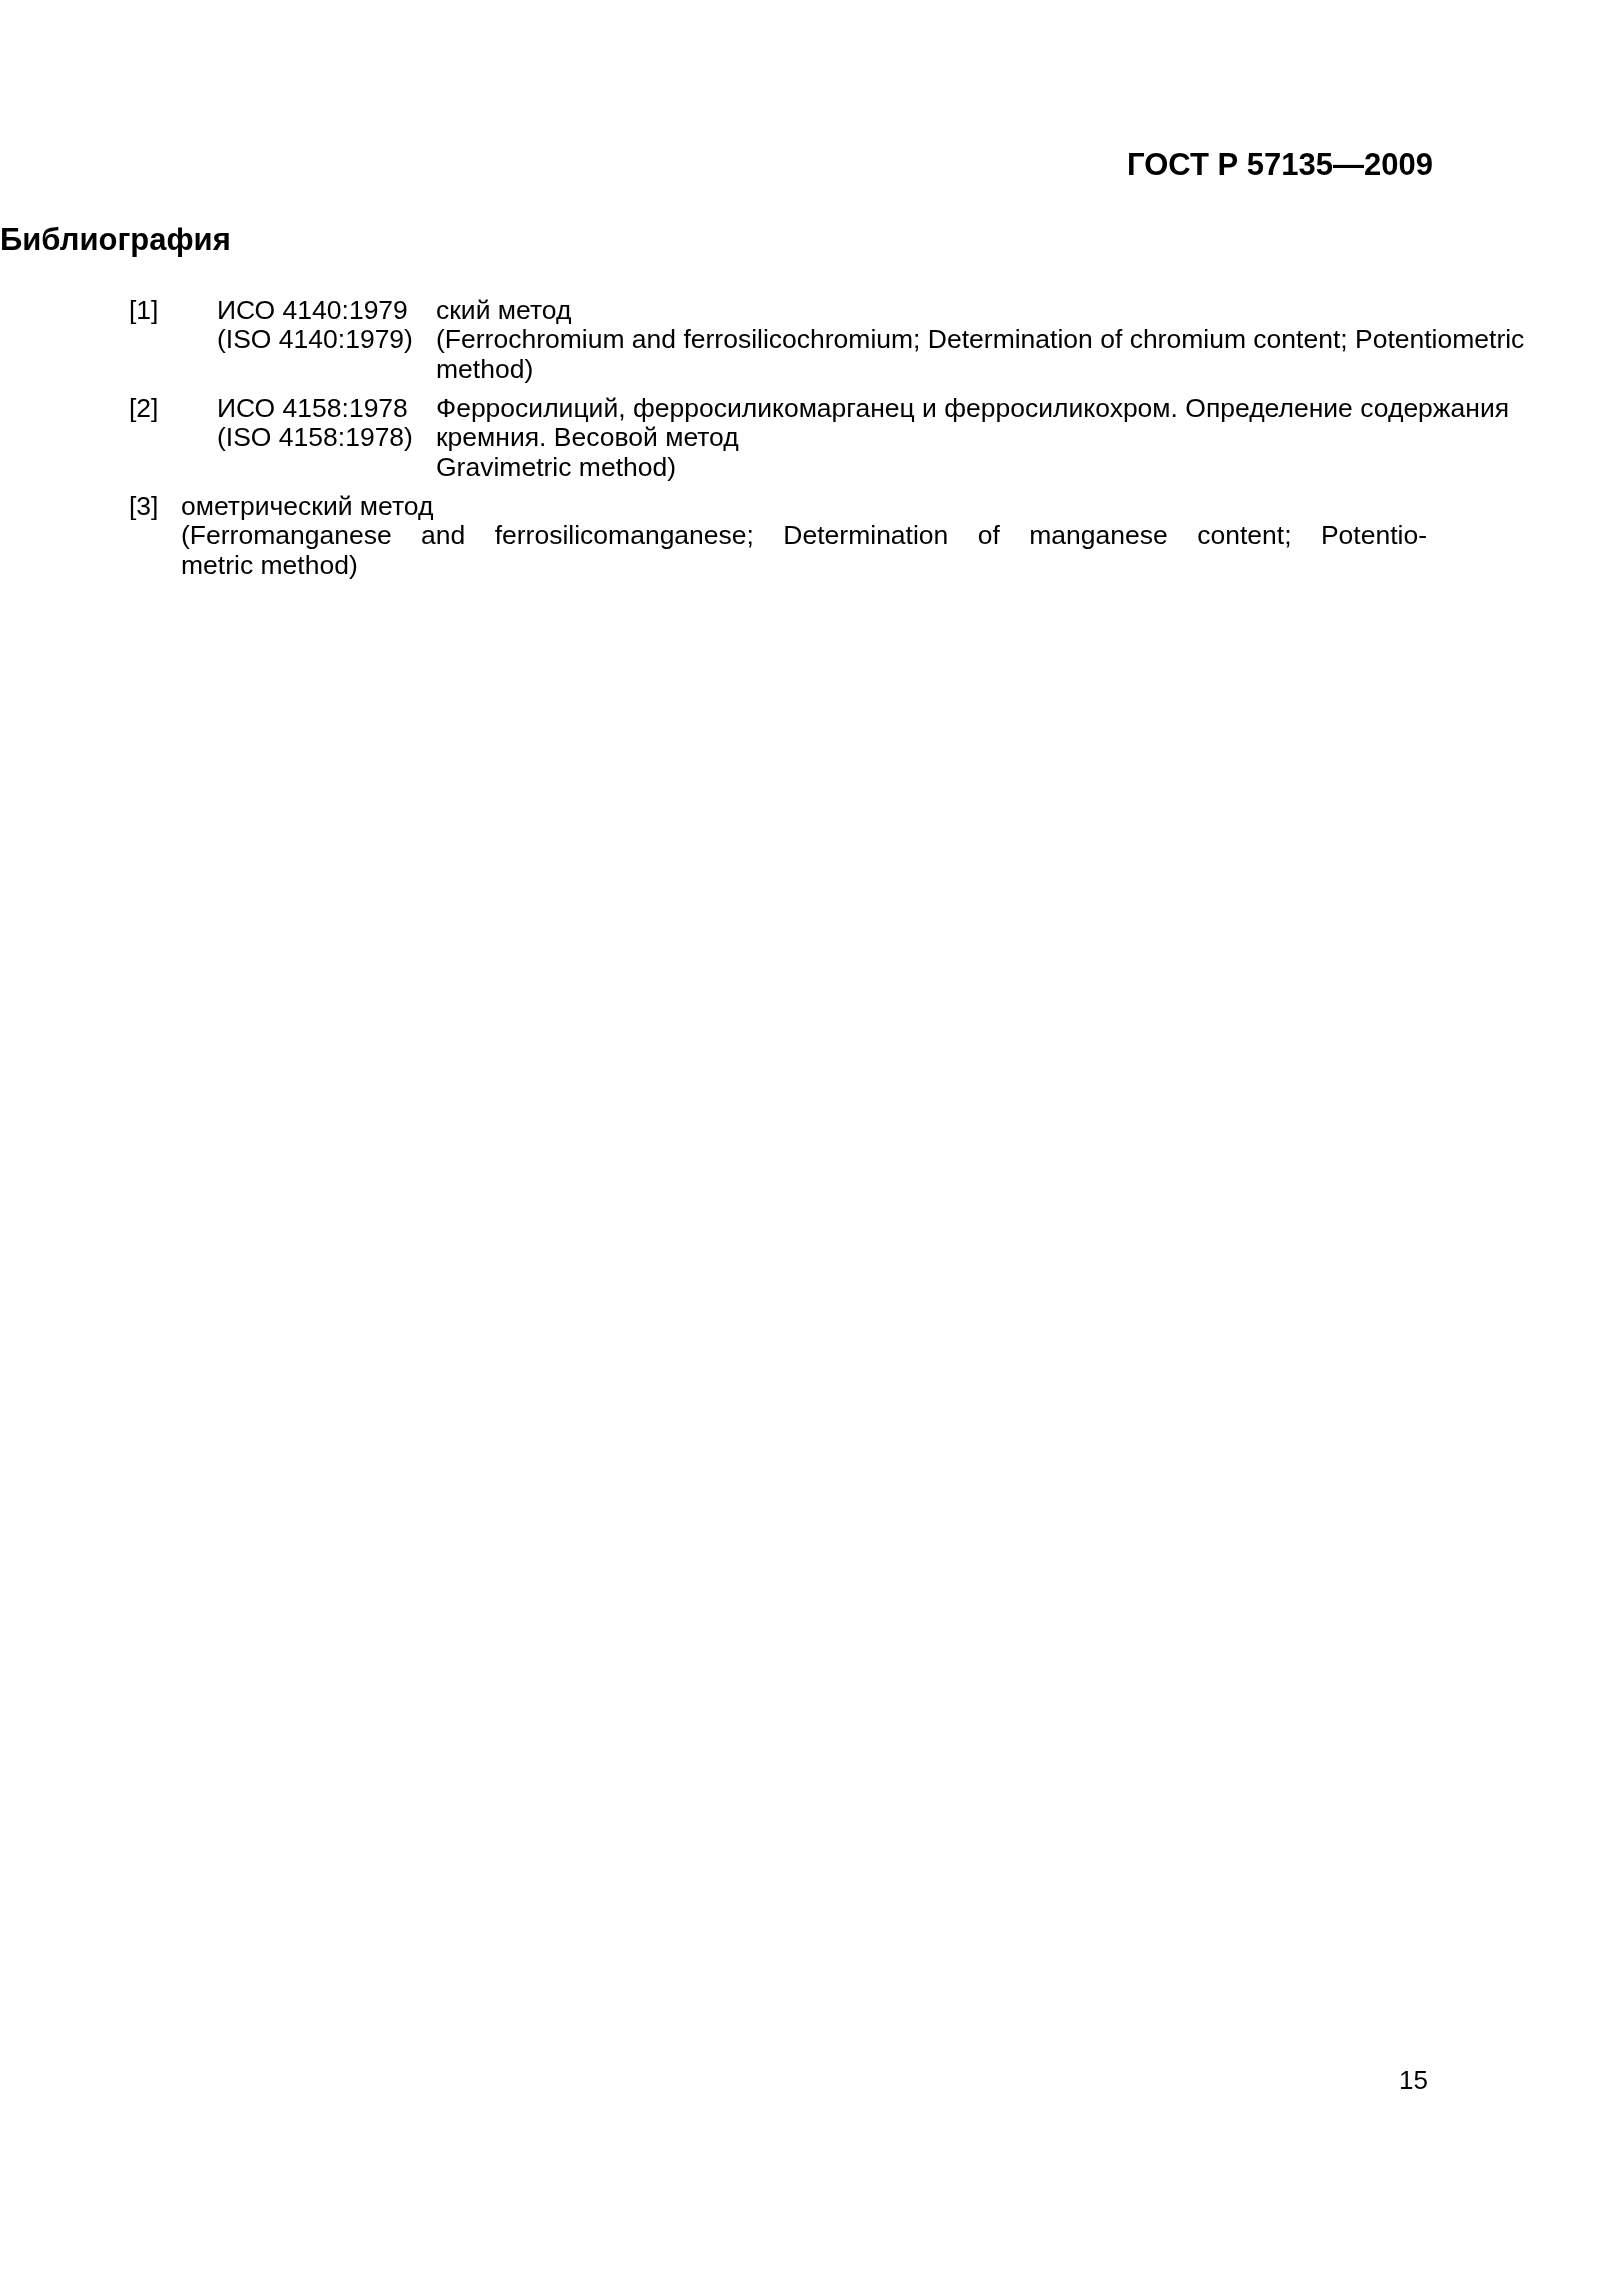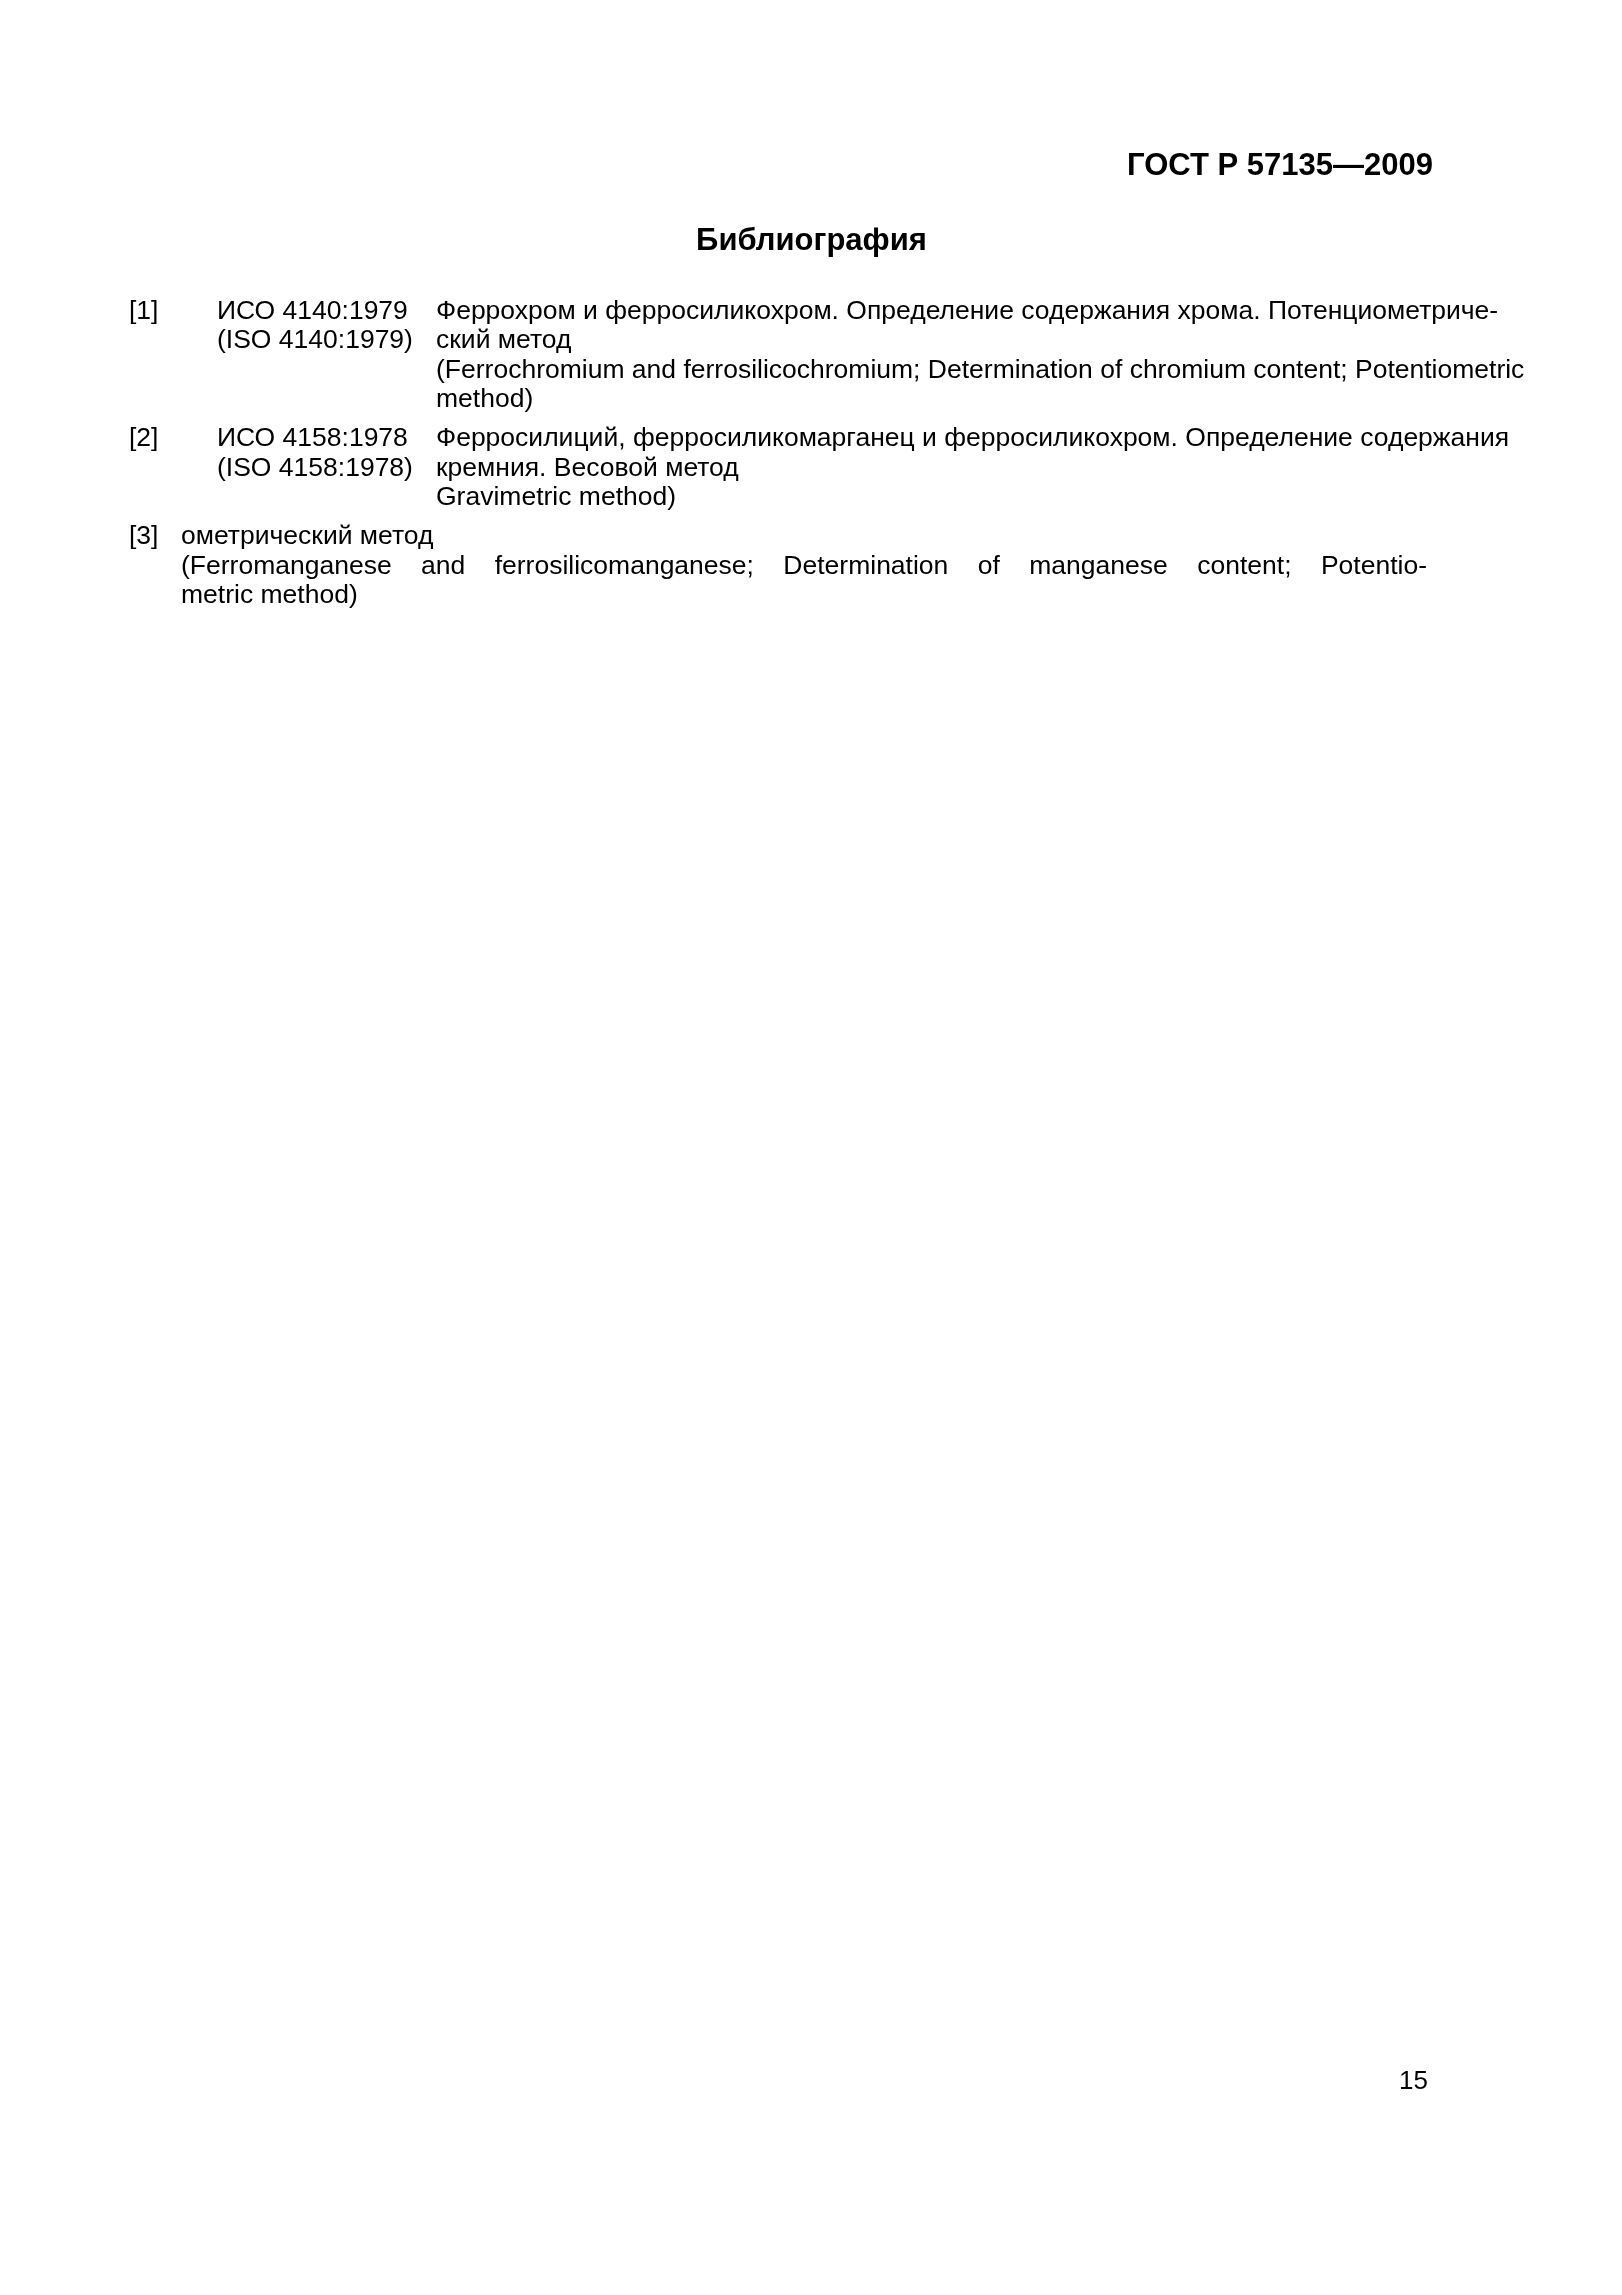--- a/index.html
+++ b/index.html
@@ -22,21 +22,21 @@
       font-size: 31px;
       font-weight: bold;
       line-height: 39px;
       white-space: nowrap;
     }
     .section-title {
       position: absolute;
       top: 220px;
       left: 0;
       width: 1623px;
-      text-align: center;
+      text-align: left;
       font-size: 31px;
       font-weight: bold;
       line-height: 39px;
     }
     .bib-list {
       position: absolute;
       top: 296px;
       left: 129px;
       width: 1298px;
       font-size: 26.5px;
@@ -88,21 +88,20 @@
 
 <div class="bib-list">
 
   <div class="bib-entry">
     <div class="bib-num">[1]</div>
     <div class="bib-std">
       <div>ИСО 4140:1979</div>
       <div>(ISO 4140:1979)</div>
     </div>
     <div class="bib-desc">
-      <span class="desc-line">Феррохром и ферросиликохром. Определение содержания хрома. Потенциометриче-</span>
       <span class="desc-line last">ский метод</span>
       <span class="desc-line">(Ferrochromium and ferrosilicochromium; Determination of chromium content; Potentiometric</span>
       <span class="desc-line last">method)</span>
     </div>
   </div>
 
   <div class="bib-entry">
     <div class="bib-num">[2]</div>
     <div class="bib-std">
       <div>ИСО 4158:1978</div>

